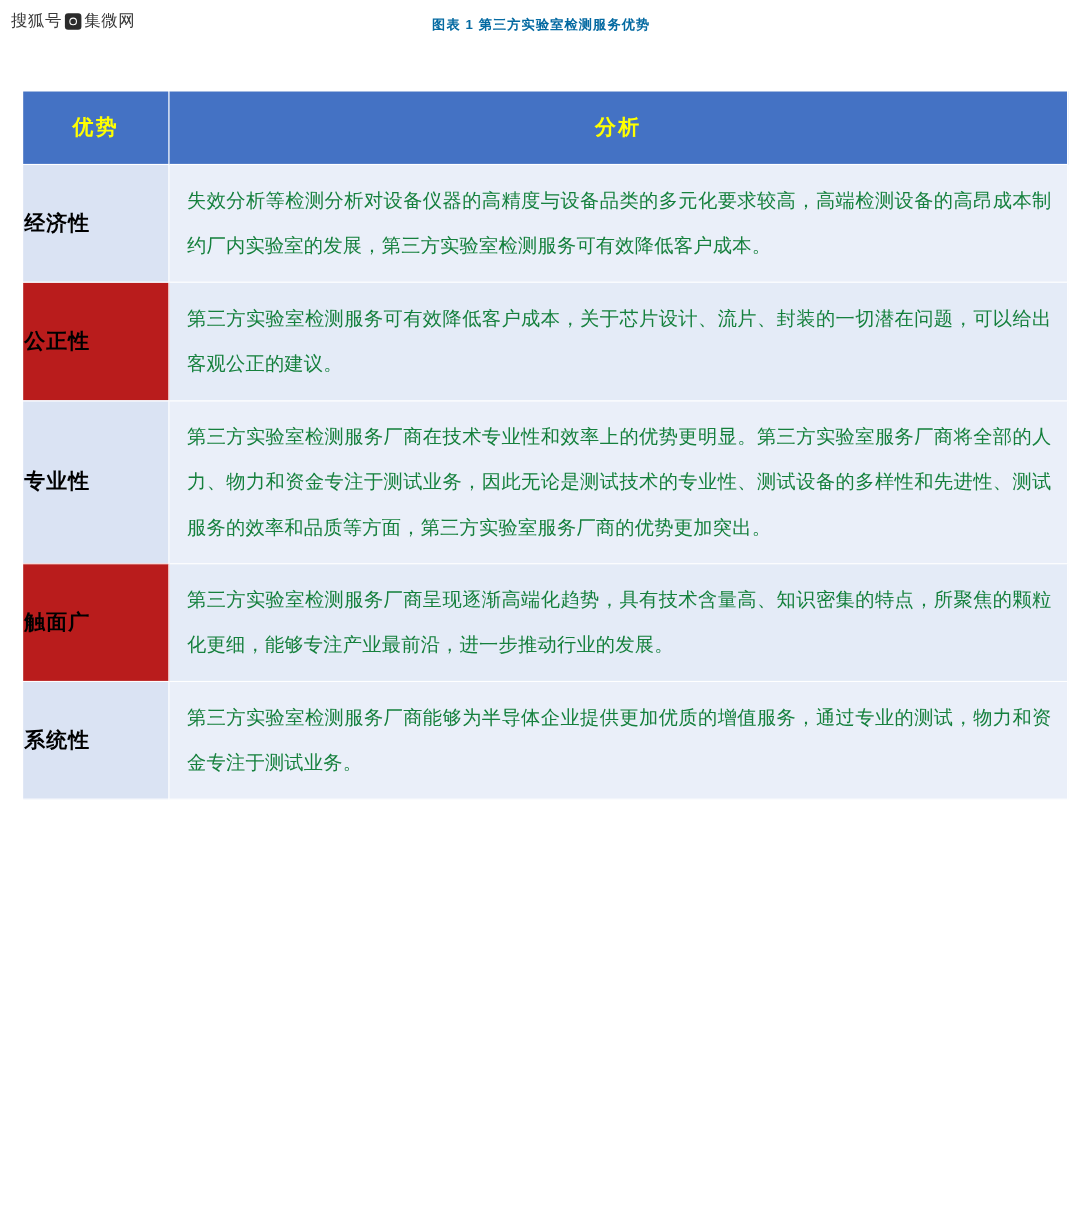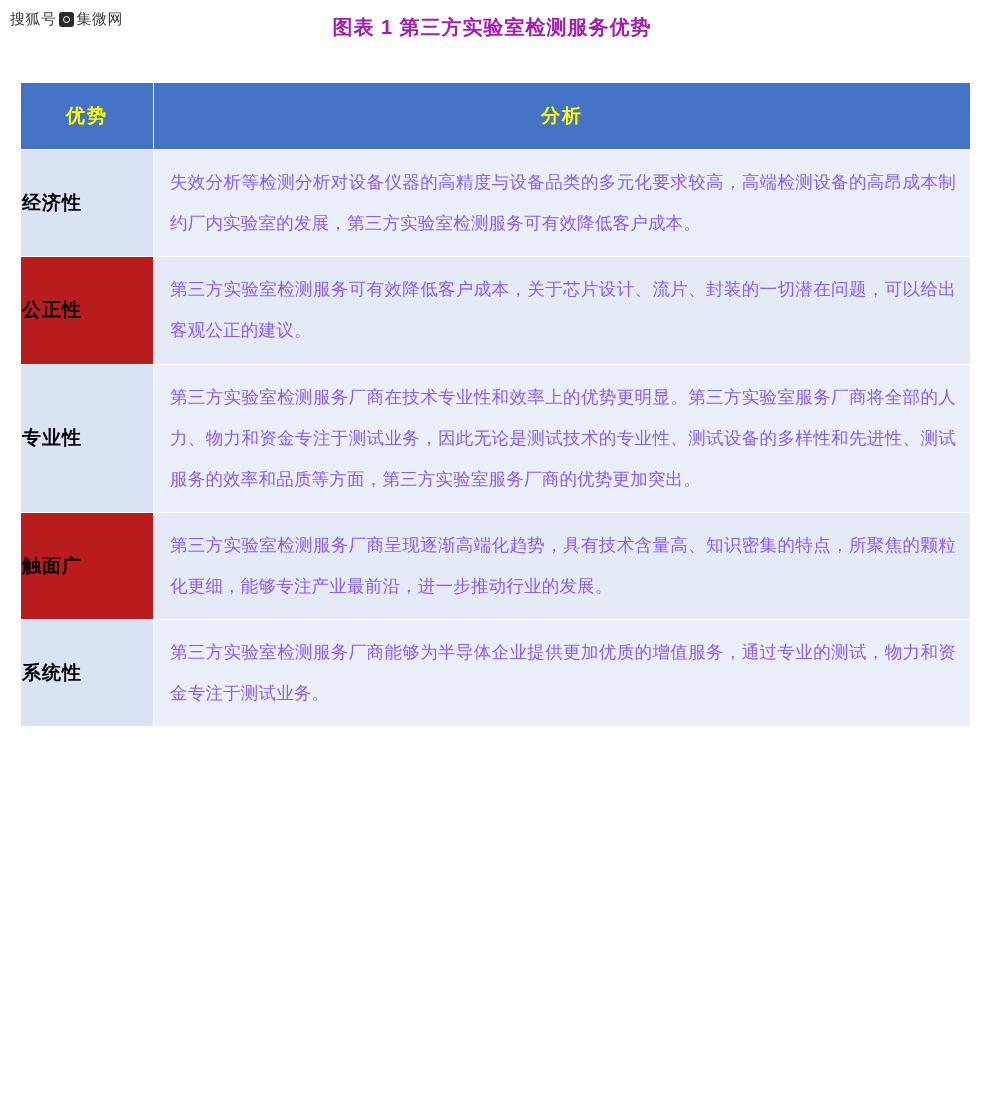--- a/index.html
+++ b/index.html
@@ -53,23 +53,23 @@
     border-radius: 50%;
     box-sizing: border-box;
   }
   
   .doc-title {
     position: absolute;
     top: 14px;
     left: 0;
     width: 984px;
     text-align: center;
-    font-size: 20px;
+    font-size: 12px;
     font-weight: bold;
-    color: #a21caf;
+    color: #0369a1;
     letter-spacing: 1px;
   }
   
   .table-wrap {
     position: absolute;
     left: 20px;
     top: 82px;
     width: 944px;
     font-family: Liberation Serif, serif;
   }
@@ -98,21 +98,21 @@
     font-size: 19px;
     font-weight: bold;
     color: #000000;
     letter-spacing: 1px;
     width: 130px;
   }
   td.cell-ana {
     background: #eaeff9;
     font-size: 17.5px;
     line-height: 2.35;
-    color: #8b5cf6;
+    color: #15803d;
     padding: 12px 14px 12px 16px;
     text-align: justify;
     text-justify: inter-ideograph;
     letter-spacing: 0.2px;
     margin-left: 14px;
   }
   tr.row-alt td.cell-adv { background: #b91c1c; }
   tr.row-alt td.cell-ana { background: #e4ebf7; }
   
   .source {

